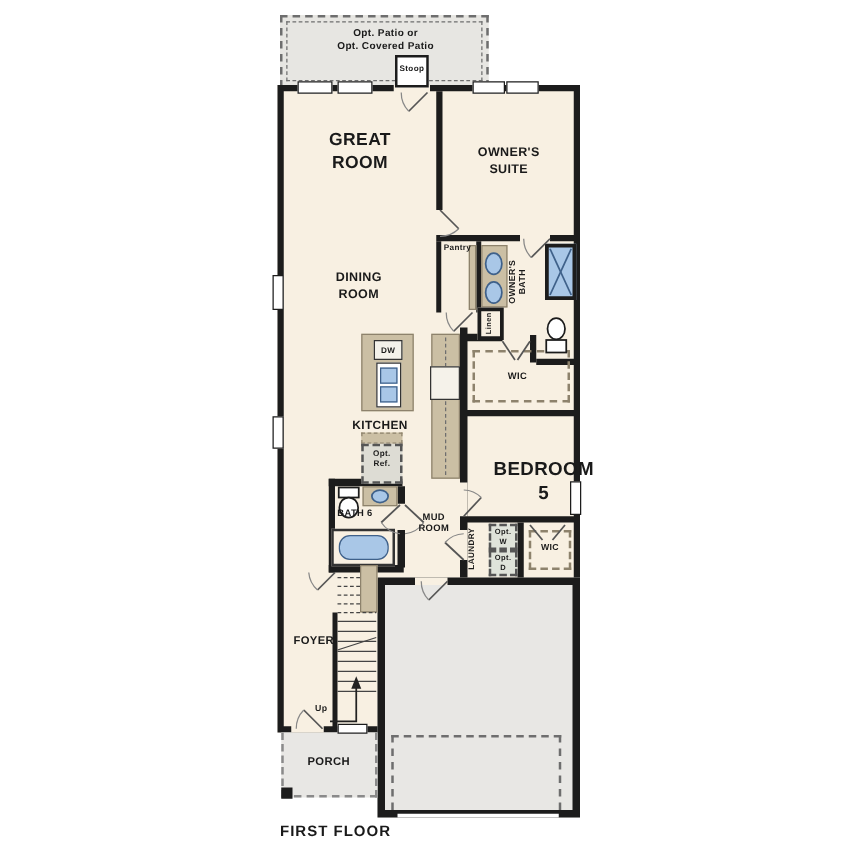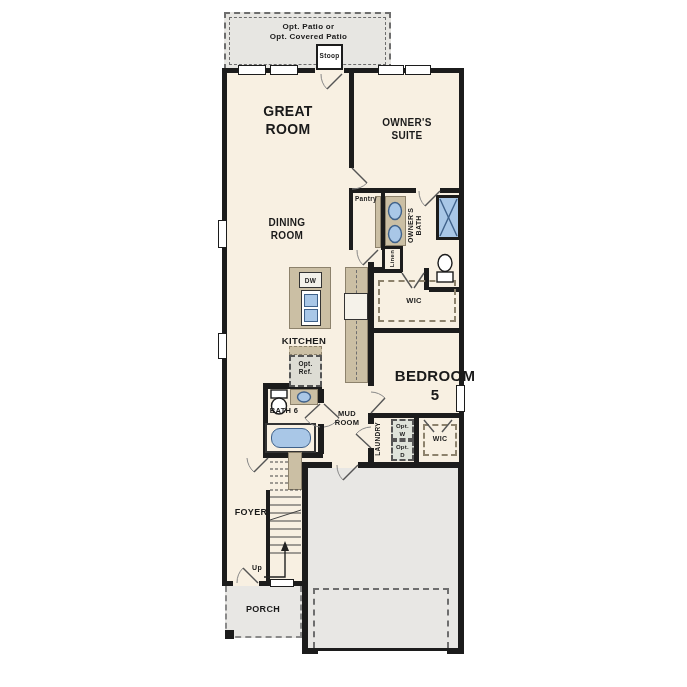--- a/index.html
+++ b/index.html
@@ -146,20 +146,21 @@
   <div class="tan" style="left:288px;top:452px;width:14px;height:38px;"></div>
   <div class="lbl" style="left:248px;top:564px;width:18px;font-size:7px;">Up</div>
 
   <div class="lbl" style="left:248px;top:103px;width:80px;font-size:14px;">GREAT
 ROOM</div>
   <div class="lbl" style="left:367px;top:117px;width:80px;font-size:10px;">OWNER'S
 SUITE</div>
   <div class="lbl" style="left:247px;top:217px;width:80px;font-size:10px;">DINING
 ROOM</div>
 
+  <div class="lbl" style="left:224px;top:658px;width:140px;font-size:12px;text-align:left;letter-spacing:0.8px;">FIRST FLOOR</div>
 
   <svg class="overlay" width="687" height="687" viewBox="0 0 687 687">
 
     <g stroke="#555" stroke-width="1.4" fill="none">
       <g>
         <line x1="342" y1="74" x2="327" y2="89"></line>
           <path d="M321,74 A21 21 0 0 0 327,89" stroke="#888" stroke-width="1"></path>
       </g>
       <g>
         <line x1="352" y1="168" x2="367" y2="183"></line>

